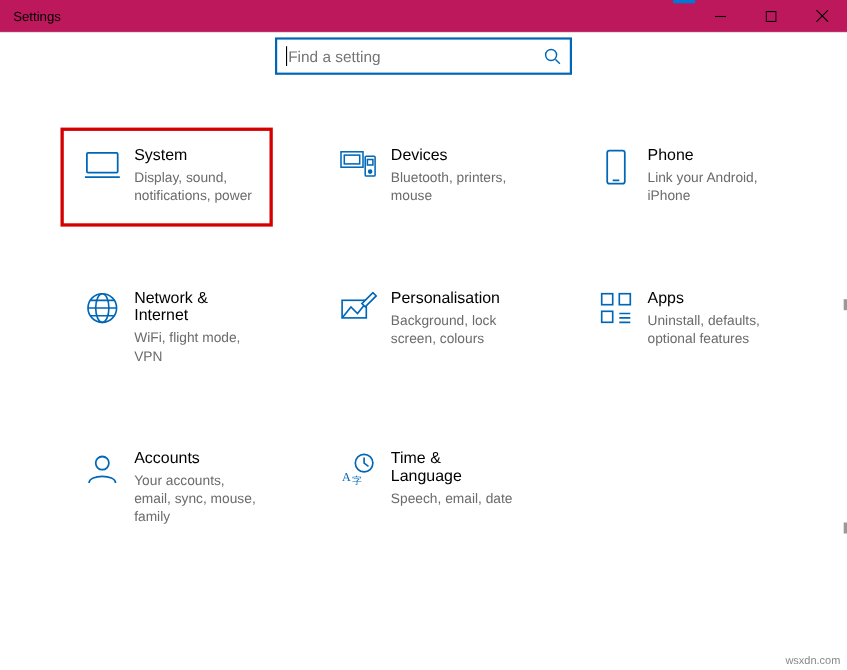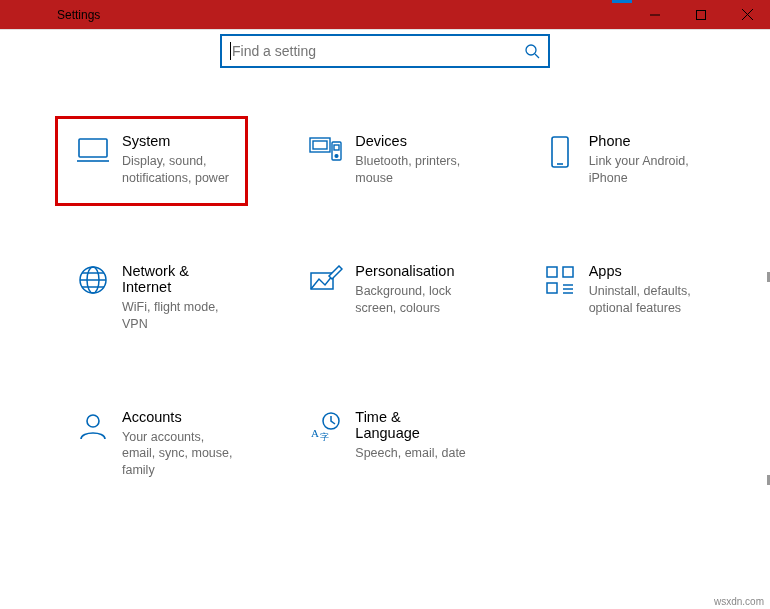--- a/index.html
+++ b/index.html
@@ -11,22 +11,21 @@
     width: 770px;
     height: 609px;
     overflow: hidden;
     position: relative;
   }
   .titlebar {
     height: 30px;
     display: flex;
     align-items: center;
     border-bottom: 1px solid #e0e0e0;
-    background: #b91c1c;
-    padding-left: 45px;
+    background: #be185d;
   }
   .titlebar .title {
     padding-left: 12px;
     font-size: 12px;
     flex: 1;
   }
   .win-controls {
     display: flex;
   }
   .win-btn {
@@ -49,21 +48,21 @@
   }
   .content {
     padding-top: 4px;
   }
   .search-wrap {
     display: flex;
     justify-content: center;
     margin-bottom: 48px;
   }
   .search-box {
-    width: 330px;
+    width: 270px;
     height: 34px;
     border: 2px solid #0067b8;
     display: flex;
     align-items: center;
     padding: 0 8px;
     position: relative;
   }
   .search-box input {
     border: none;
     outline: none;

